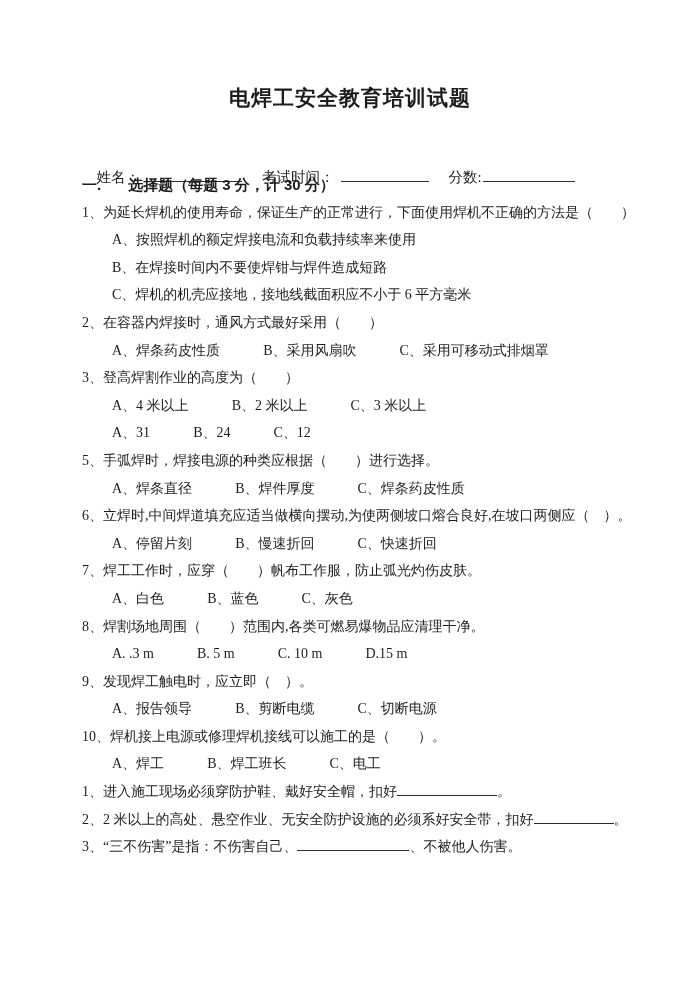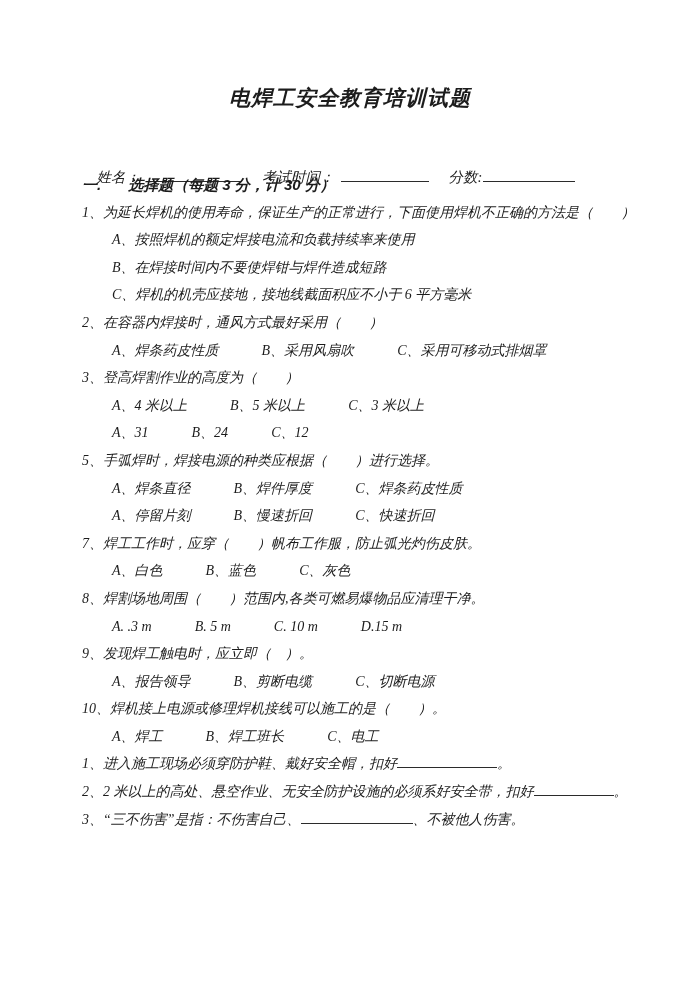--- a/index.html
+++ b/index.html
@@ -1,21 +1,21 @@
 <!DOCTYPE html>
 <html><head>
 <meta charset="utf-8">
 <style>
   html,body { margin:0; padding:0; }
   body {
     width:700px; height:990px; background:#ffffff;
     font-family:"Liberation Serif","DejaVu Serif",serif;
     color:#1c1c1c;
   }
-  .page { position:relative; width:693px; height:990px; overflow:hidden; background:#fff;font-style:italic; }
+  .page { position:relative; width:693px; height:990px; overflow:hidden; background:#fff; }
 
   .title {
     position:absolute; top:84px; left:0; width:700px;
     text-align:center;
     font-family:"Liberation Sans","DejaVu Sans",sans-serif;
     font-weight:700; font-size:21px; letter-spacing:1px;
     white-space:pre;
   }
 
   .info-row {
@@ -60,24 +60,25 @@
 
   <div class="content">
       <div class="line heading"><span class="heading-num">一.</span><span>选择题（每题 3 分，计 30 分）</span></div>
       <div class="line stem">1、为延长焊机的使用寿命，保证生产的正常进行，下面使用焊机不正确的方法是（        ）</div>
       <div class="line options"><span class="option-item">A、按照焊机的额定焊接电流和负载持续率来使用</span></div>
       <div class="line options"><span class="option-item">B、在焊接时间内不要使焊钳与焊件造成短路</span></div>
       <div class="line options"><span class="option-item">C、焊机的机壳应接地，接地线截面积应不小于 6 平方毫米</span></div>
       <div class="line stem">2、在容器内焊接时，通风方式最好采用（        ）</div>
       <div class="line options"><span class="option-item">A、焊条药皮性质</span><span class="option-item">B、采用风扇吹</span><span class="option-item">C、采用可移动式排烟罩</span></div>
       <div class="line stem">3、登高焊割作业的高度为（        ）</div>
-      <div class="line options"><span class="option-item">A、4 米以上</span><span class="option-item">B、5 米以上</span><span class="option-item">C、3 米以上</span></div>
+      <div class="line options"><span class="option-item">A、4 米以上</span><span class="option-item">B、2 米以上</span><span class="option-item">C、3 米以上</span></div>
       <div class="line options"><span class="option-item">A、31</span><span class="option-item">B、24</span><span class="option-item">C、12</span></div>
       <div class="line stem">5、手弧焊时，焊接电源的种类应根据（        ）进行选择。</div>
       <div class="line options"><span class="option-item">A、焊条直径</span><span class="option-item">B、焊件厚度</span><span class="option-item">C、焊条药皮性质</span></div>
+      <div class="line stem">6、立焊时,中间焊道填充应适当做横向摆动,为使两侧坡口熔合良好,在坡口两侧应（    ）。</div>
       <div class="line options"><span class="option-item">A、停留片刻</span><span class="option-item">B、慢速折回</span><span class="option-item">C、快速折回</span></div>
       <div class="line stem">7、焊工工作时，应穿（        ）帆布工作服，防止弧光灼伤皮肤。</div>
       <div class="line options"><span class="option-item">A、白色</span><span class="option-item">B、蓝色</span><span class="option-item">C、灰色</span></div>
       <div class="line stem">8、焊割场地周围（        ）范围内,各类可燃易爆物品应清理干净。</div>
       <div class="line options"><span class="option-item">A. .3 m</span><span class="option-item">B. 5 m</span><span class="option-item">C. 10 m</span><span class="option-item">D.15 m</span></div>
       <div class="line stem">9、发现焊工触电时，应立即（    ）。</div>
       <div class="line options"><span class="option-item">A、报告领导</span><span class="option-item">B、剪断电缆</span><span class="option-item">C、切断电源</span></div>
       <div class="line stem">10、焊机接上电源或修理焊机接线可以施工的是（        ）。</div>
       <div class="line options"><span class="option-item">A、焊工</span><span class="option-item">B、焊工班长</span><span class="option-item">C、电工</span></div>
       <div class="line fill">1、进入施工现场必须穿防护鞋、戴好安全帽，扣好<span class="fill-blank" style="width: 100px;"></span>。</div>

